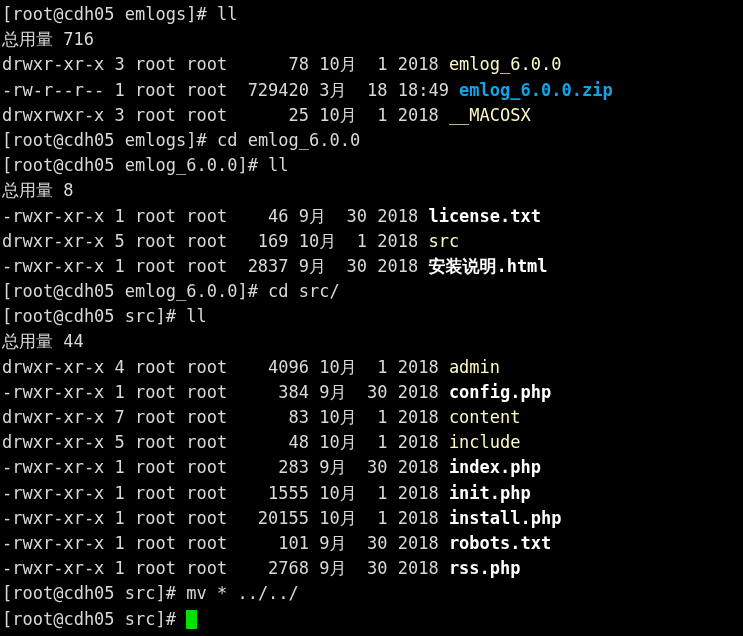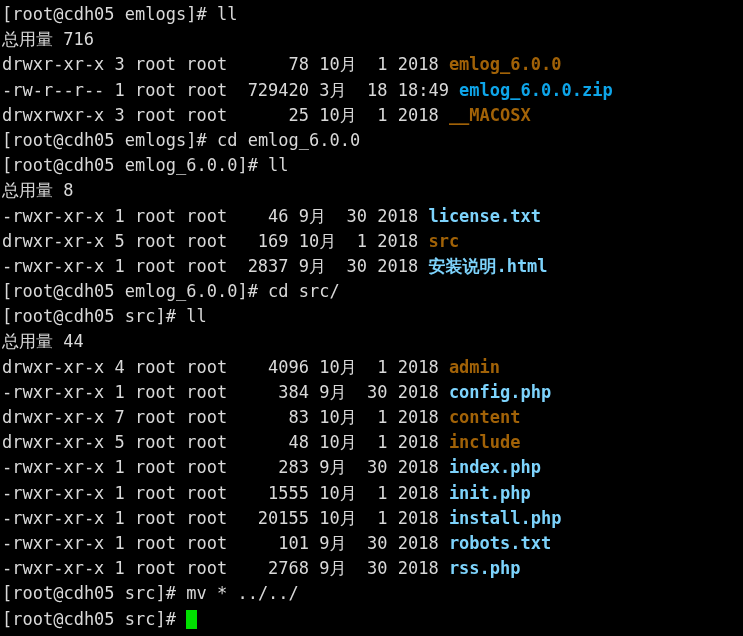--- a/index.html
+++ b/index.html
@@ -31,22 +31,22 @@
   .line {
     height: 25.2px;
     white-space: pre;
     display: block;
     overflow: hidden;
   }
   .seg { white-space: pre; }
 
   
   .c-default { color: #d9d9d9; }
-  .c-dir     { color: #a16207; font-weight: bold; }
-  .c-exec    { color: #7dd3fc; font-weight: bold; }
+  .c-dir     { color: #fef9c3; font-weight: normal; }
+  .c-exec    { color: #ffffff; font-weight: bold; }
   .c-archive { color: #0ea5e9; font-weight: bold; }
   .c-prompt  { color: #d9d9d9; }
 
   .cursor {
     display: inline-block;
     width: 11px;
     height: 19px;
     background: #00e000;
     vertical-align: -4px;
   }

